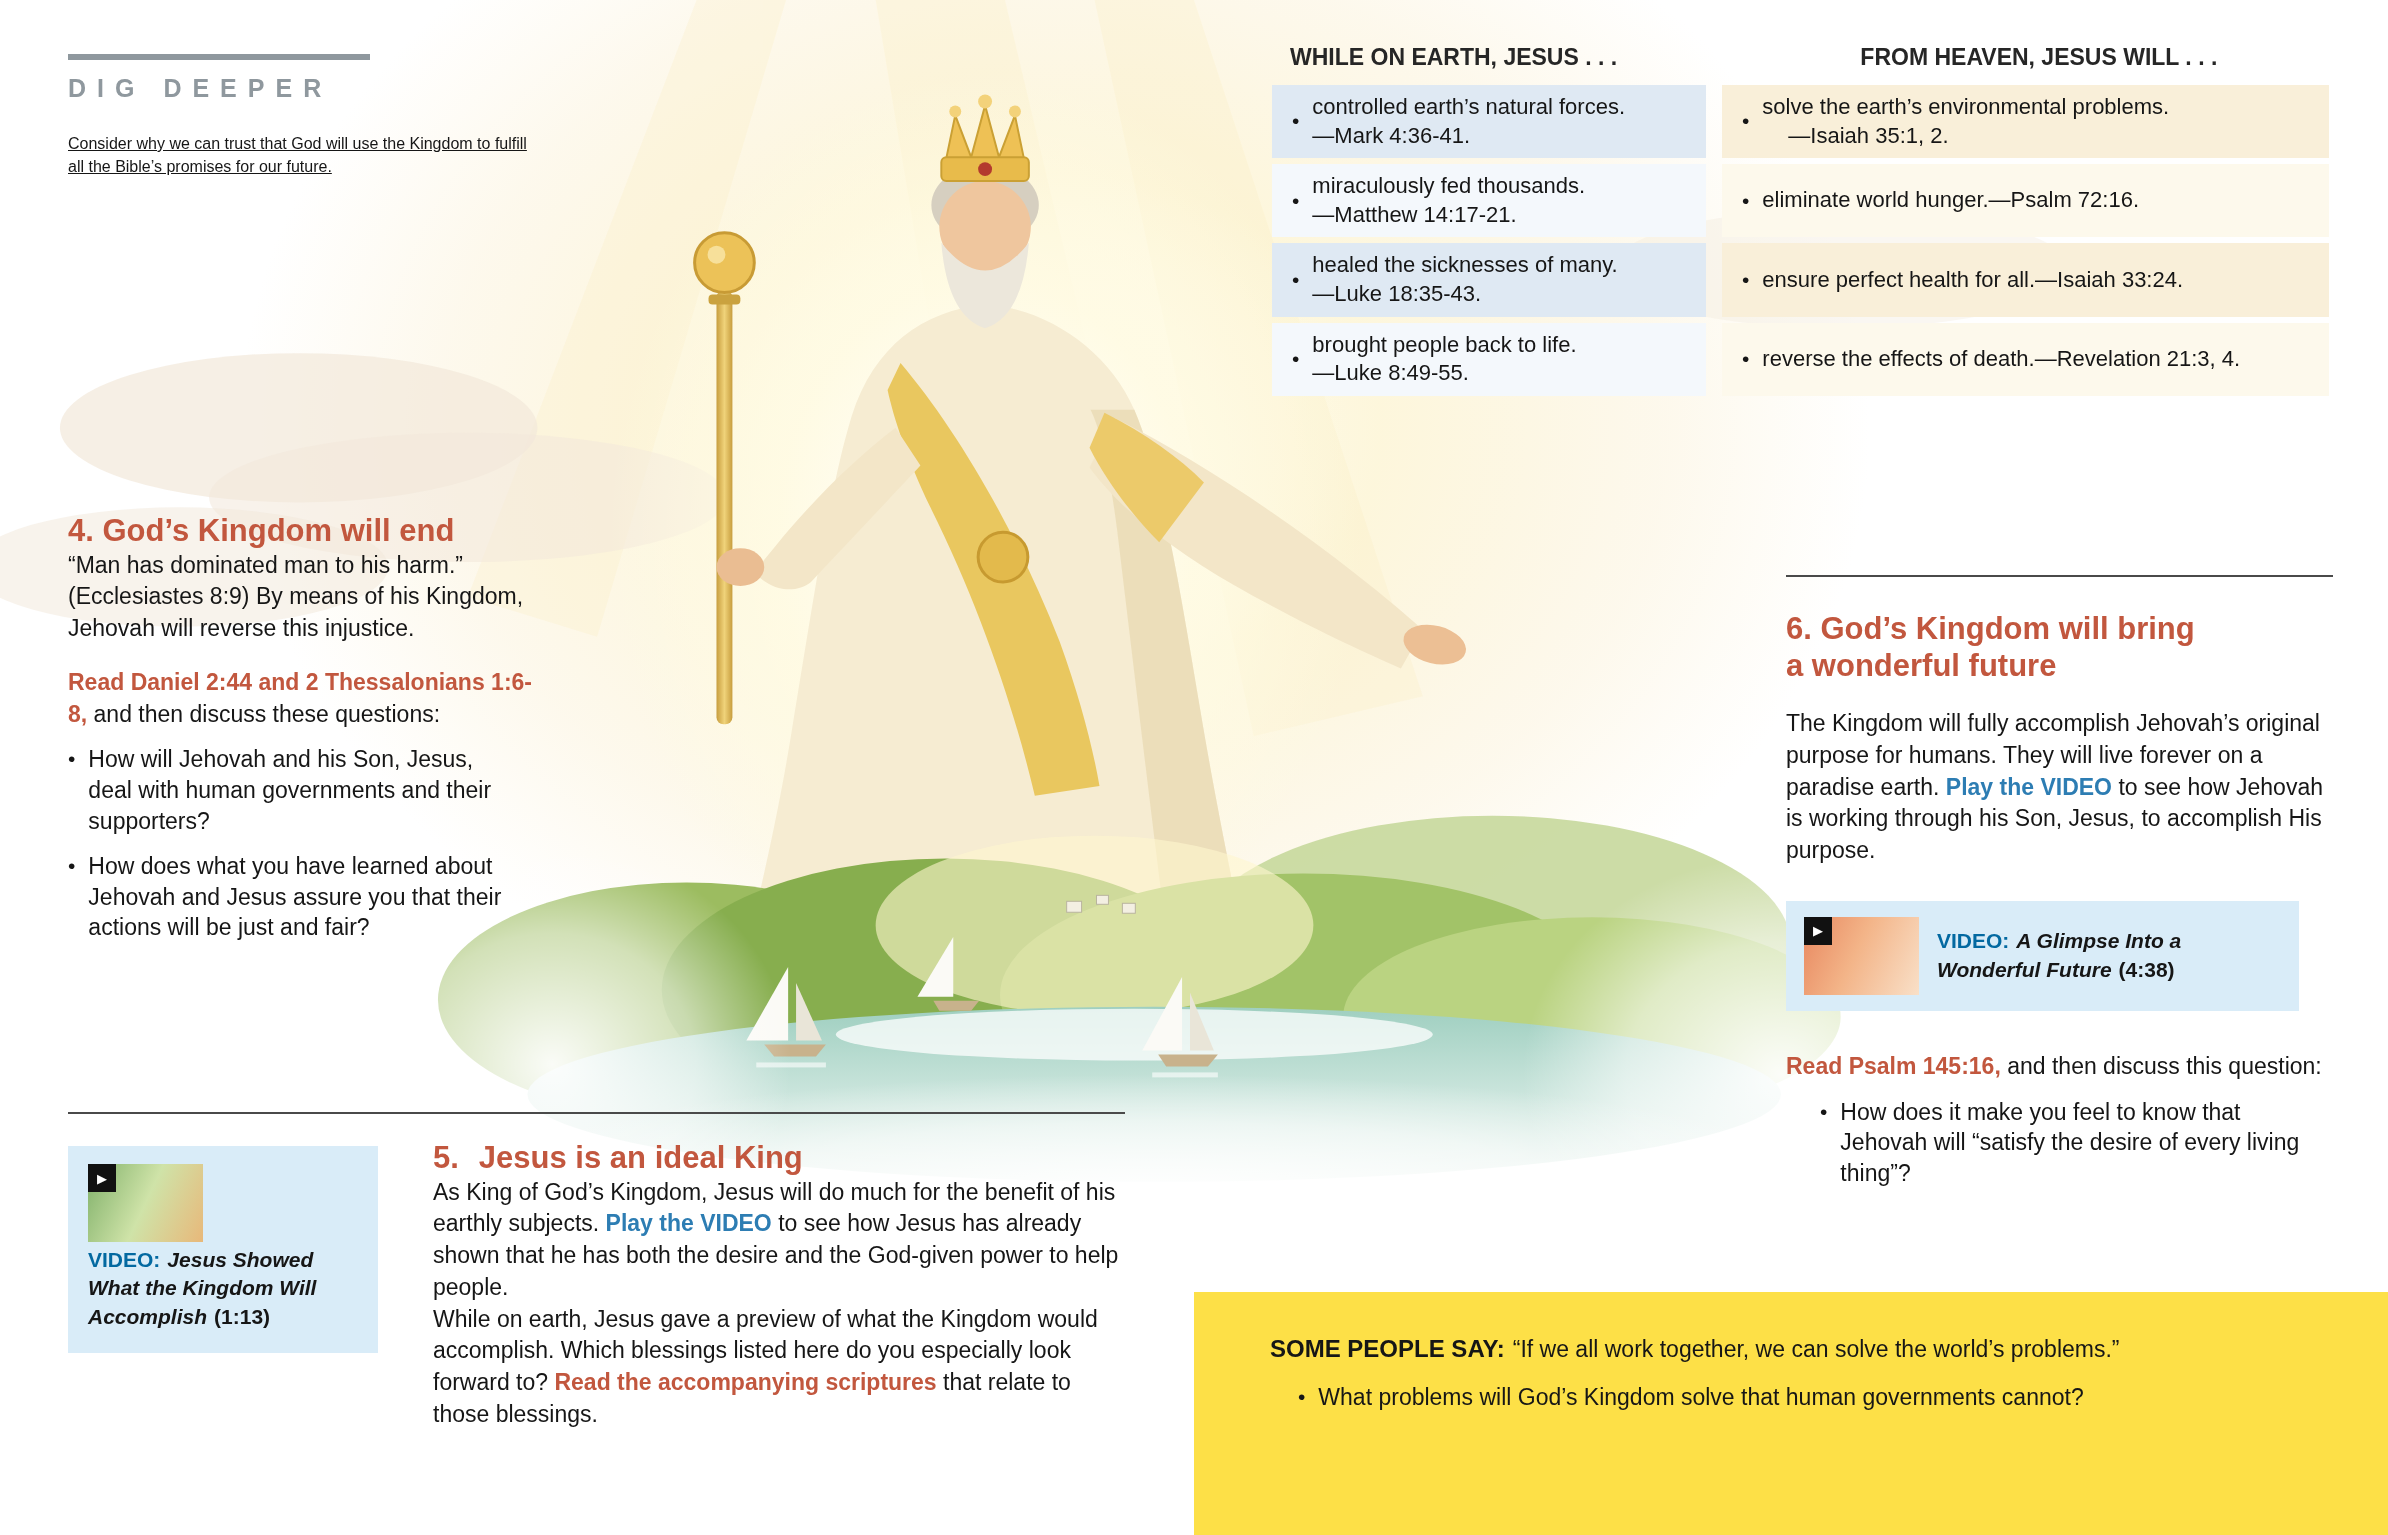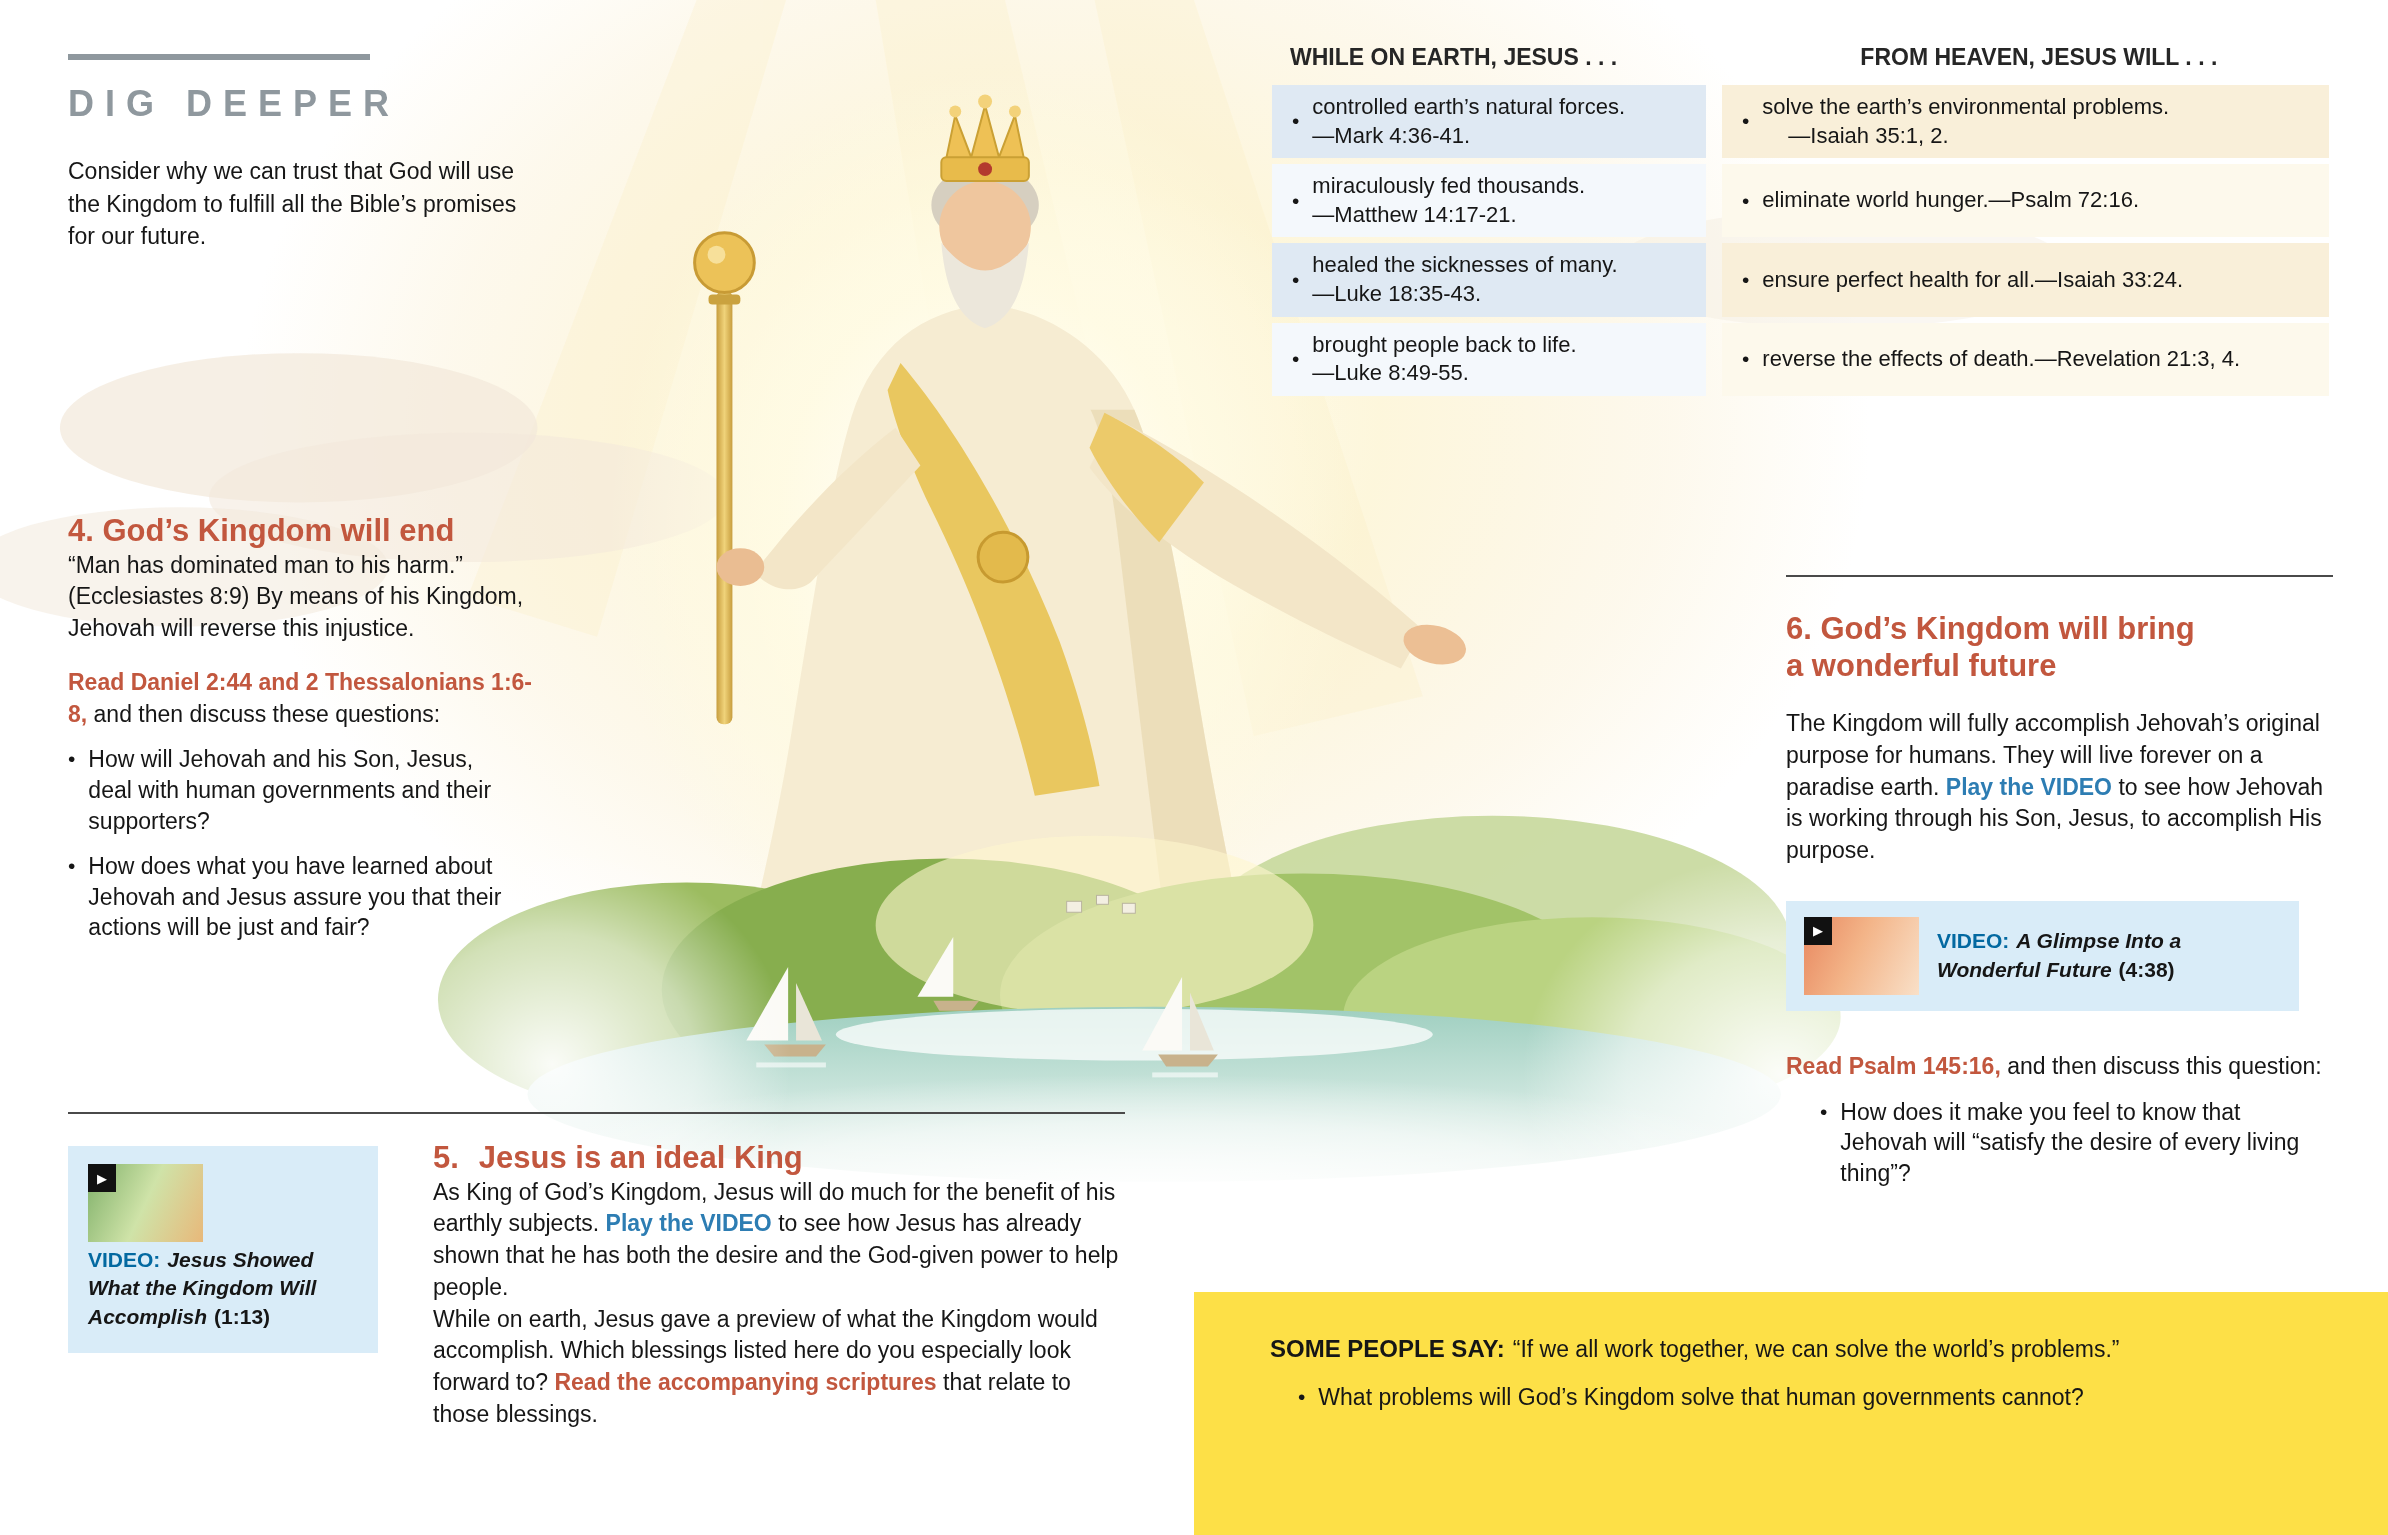--- a/index.html
+++ b/index.html
@@ -13,22 +13,22 @@
   .body-text { font-size:23px; line-height:1.38; margin:0; }
   .h-coral { color:#c2573e; font-weight:bold; font-size:31px; line-height:1.18; margin:0; }
   .read { color:#c2573e; font-weight:bold; cursor:pointer; }
   .blue-link { color:#2d7db3; font-weight:bold; cursor:pointer; }
   .q { display:flex; gap:13px; margin-top:14px; font-size:23px; line-height:1.34; }
   .bul { flex:0 0 auto; font-size:21px; line-height:1.45; }
 
   
   .dig { position:absolute; left:68px; top:54px; width:476px; z-index:2; }
   .dig-bar { width:302px; height:6px; background:#8f989e; }
-  .dig-title { margin-top:23px; color:#8f989e; font-weight:bold; font-size:36px; letter-spacing:11px; }
-  .dig-intro { margin-top:30px; font-size:23px; line-height:1.42; }
+  .dig-title { margin-top:14px; color:#8f989e; font-weight:bold; font-size:25px; letter-spacing:11px; }
+  .dig-intro { margin-top:30px; font-size:16px; line-height:1.42;text-decoration:underline; }
 
   
   .kt { position:absolute; left:1272px; top:44px; width:1061px; z-index:2; }
   .kt-row { display:flex; gap:16px; margin-bottom:6px; }
   .kt-head { margin-bottom:14px; }
   .kt-h { font-weight:bold; font-size:23px; color:#262626; padding-left:18px; }
   .kt-h.c-left { width:434px; } .kt-h.c-right { width:607px;text-align:center; }
   .kt-cell { box-sizing:border-box; min-height:71px; display:flex; align-items:center;
              padding:8px 14px 8px 20px; gap:13px; font-size:22px; line-height:1.3; }
   .kt-cell.c-left { width:434px; } .kt-cell.c-right { width:607px; }

